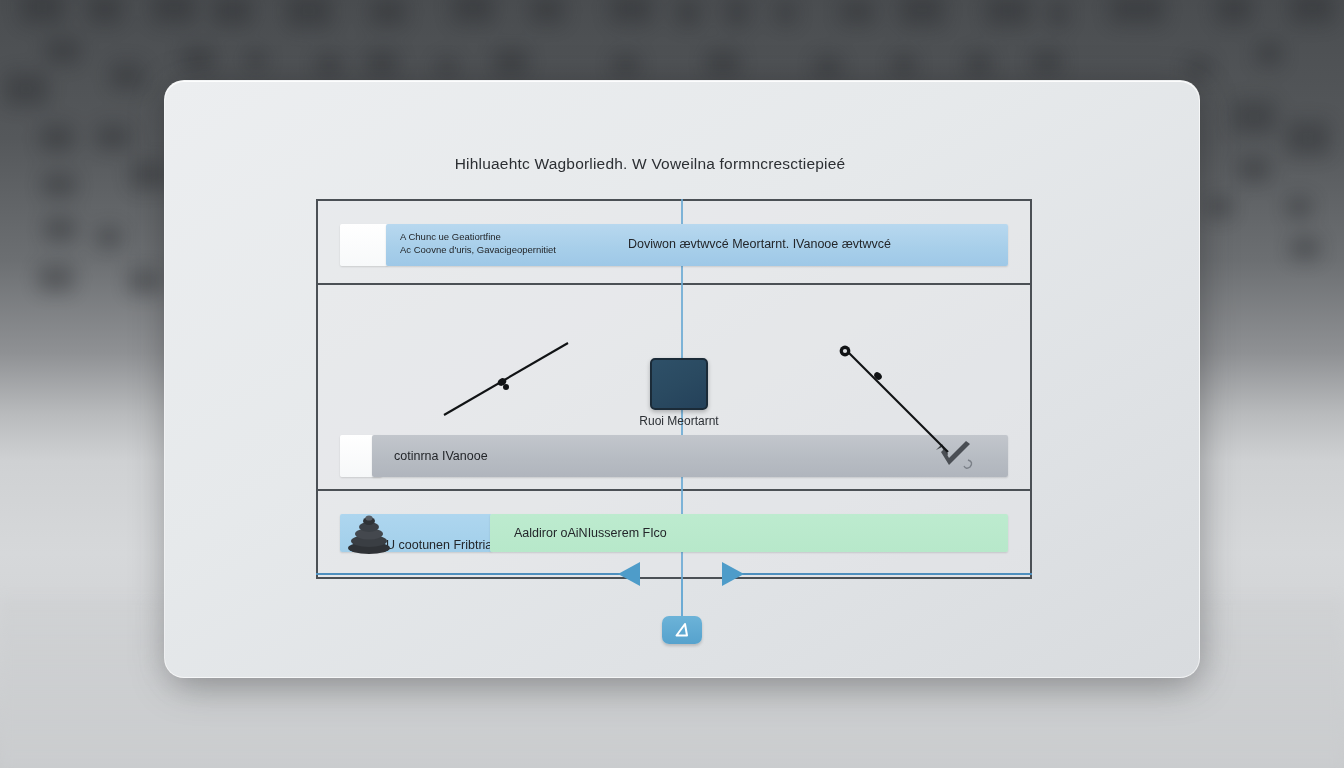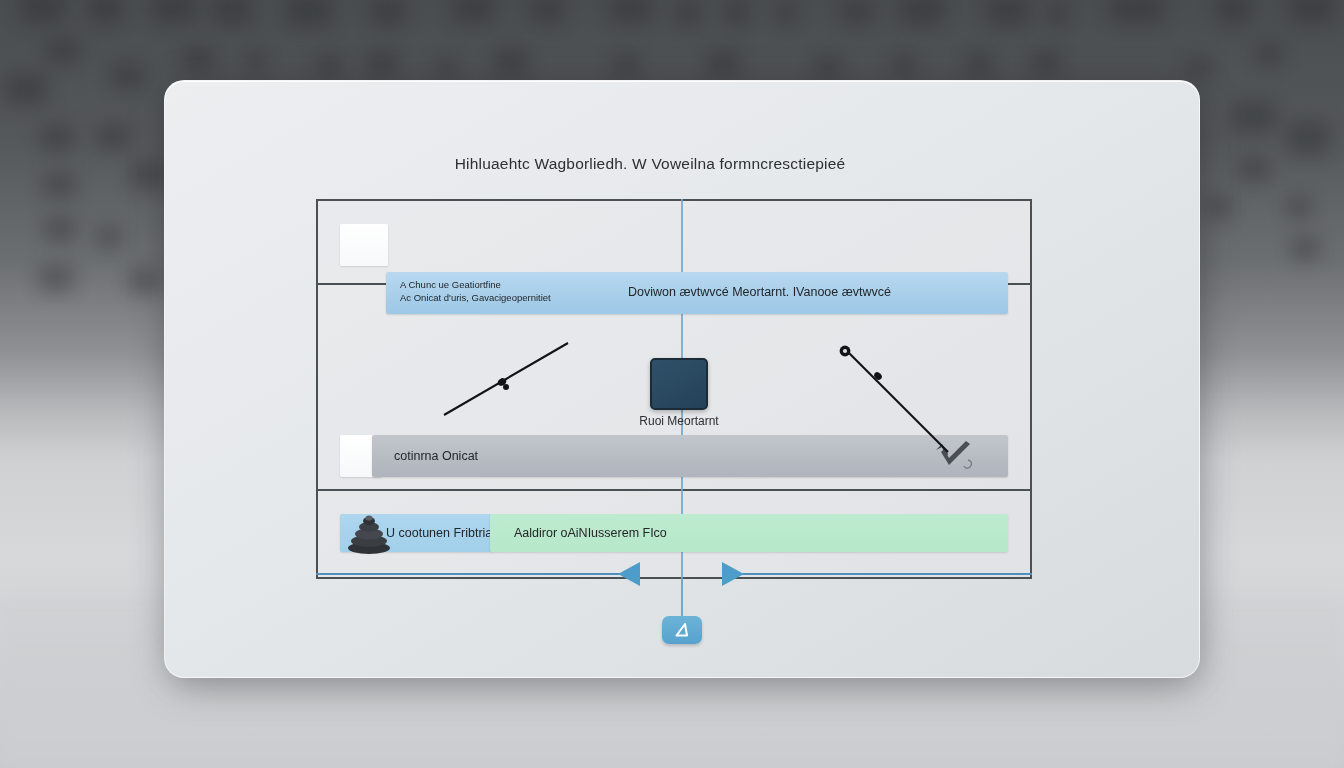--- a/index.html
+++ b/index.html
@@ -125,21 +125,20 @@
   
   #bar-row1-white {
     left: 340px; top: 224px; width: 48px; height: 42px;
     background: linear-gradient(to bottom, #ffffff, #f7f9fa);
   }
   #bar-row1-blue {
     left: 386px; top: 224px; width: 622px; height: 42px;
     background: linear-gradient(to bottom, #b8d8ef 0%, #a8cfea 55%, #9ec8e7 100%);
     padding-left: 14px;
     gap: 0;
-    margin-top: 48px;
   }
   #bar-row1-label-left { position: absolute; left: 14px; top: 6px; }
   #bar-row1-label-right { position: absolute; left: 242px; top: 13px; }
 
   
   #bar-row2 {
     left: 342px; top: 308px; width: 664px; height: 38px;
     background:
       linear-gradient(105deg,
         #bfe0f2 0%, #bfe0f2 30%, #b2dcf0 33%,
@@ -157,20 +156,21 @@
     left: 372px; top: 435px; width: 636px; height: 42px;
     background: linear-gradient(to bottom, #c2c6cc 0%, #b6bbc2 60%, #b0b5bd 100%);
     padding-left: 22px;
   }
 
   
   #bar-row3-blue {
     left: 340px; top: 514px; width: 152px; height: 38px;
     background: linear-gradient(to bottom, #aed6ef, #a2cfea);
     padding-left: 46px;
+    align-items: flex-end;
   }
   #bar-row3-green {
     left: 490px; top: 514px; width: 518px; height: 38px;
     background: linear-gradient(to bottom, #bdebcf, #b7e8ca);
     padding-left: 24px;
   }
 
   
   #center-node {
     position: absolute;
@@ -316,32 +316,32 @@
     <div class="row-sep" id="sep-2"></div>
   </div>
 
   <div id="center-guide"></div>
   <div id="center-guide-lower"></div>
 
   <div class="bar" id="bar-row1-white"></div>
   <div class="bar" id="bar-row1-blue">
     <div id="bar-row1-label-left">
       <div class="bar-text small">A Chunc ue Geatiortfine</div>
-      <div class="bar-text small">Ac Onicat d'uris, Gavacigeopernitiet</div>
+      <div class="bar-text small">Ac Coovne d'uris, Gavacigeopernitiet</div>
     </div>
     <div class="bar-text" id="bar-row1-label-right">Doviwon ævtwvcé Meortarnt. IVanooe ævtwvcé</div>
   </div>
 
 
   <div id="center-node"></div>
   <div id="center-node-label">Ruoi Meortarnt</div>
 
   <div class="bar" id="bar-row2-white"></div>
   <div class="bar" id="bar-row2-gray">
-    <div class="bar-text">cotinrna Onicat</div>
+    <div class="bar-text">cotinrna IVanooe</div>
   </div>
 
   <svg id="check-icon" viewBox="0 0 44 34">
     <path d="M4 12 L10 9 L14 19 L16 16 L10 6 Z" fill="#3c4045"></path>
     <path d="M9 14 L17 27 L38 6 L34 3 L17 20 L12 11 Z" fill="#4a4e54"></path>
     <path d="M36 22 q6 2 2 7 q-4 3 -6 -1" fill="none" stroke="#7b8088" stroke-width="1.4"></path>
   </svg>
 
   <div class="bar" id="bar-row3-blue">
     <div class="bar-text">U cootunen Fribtria</div>

